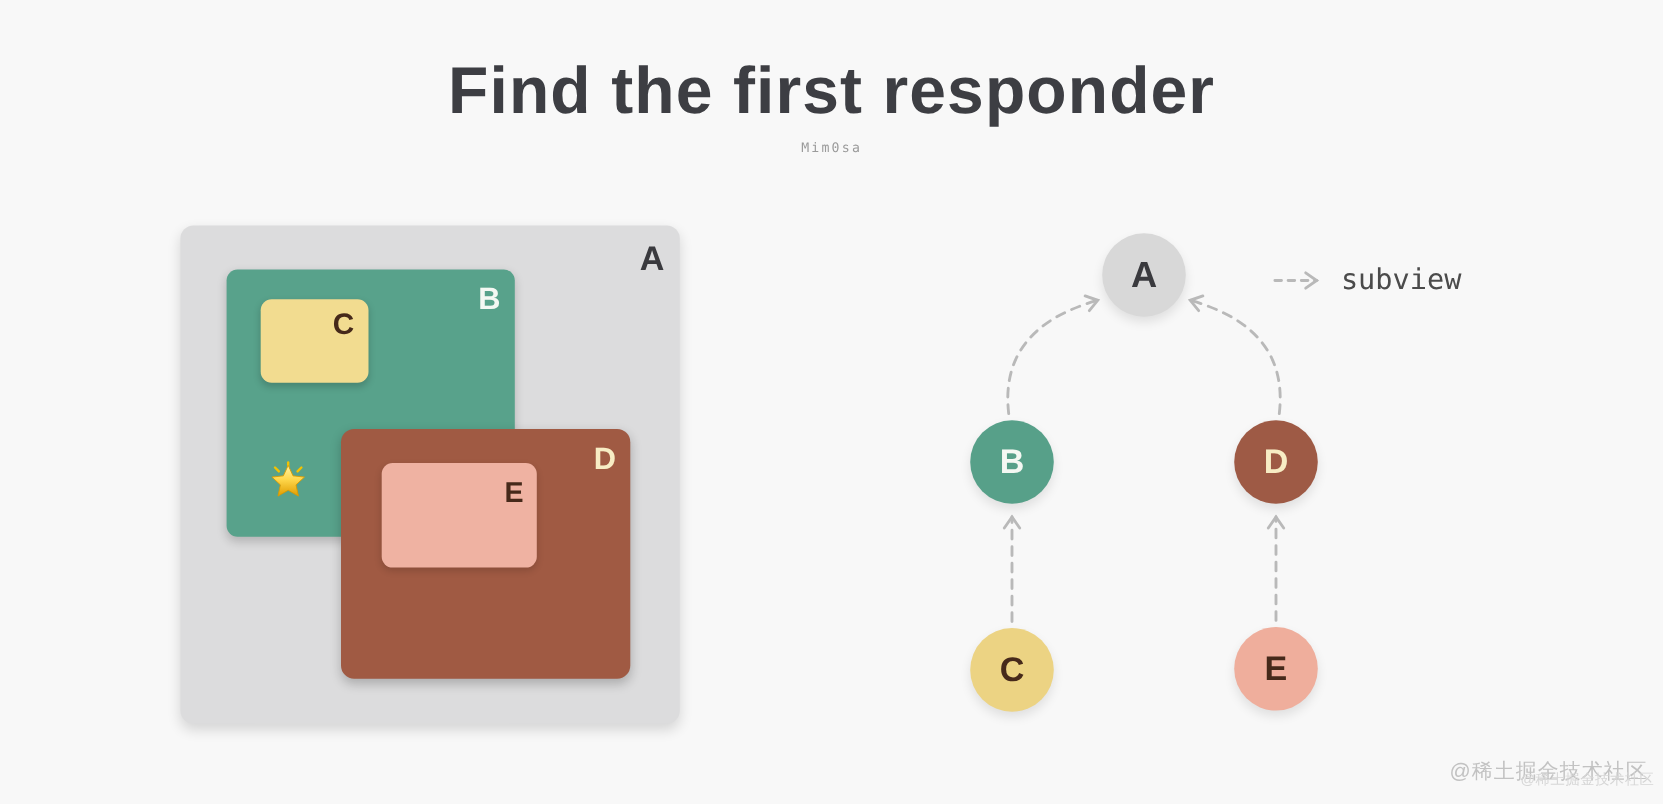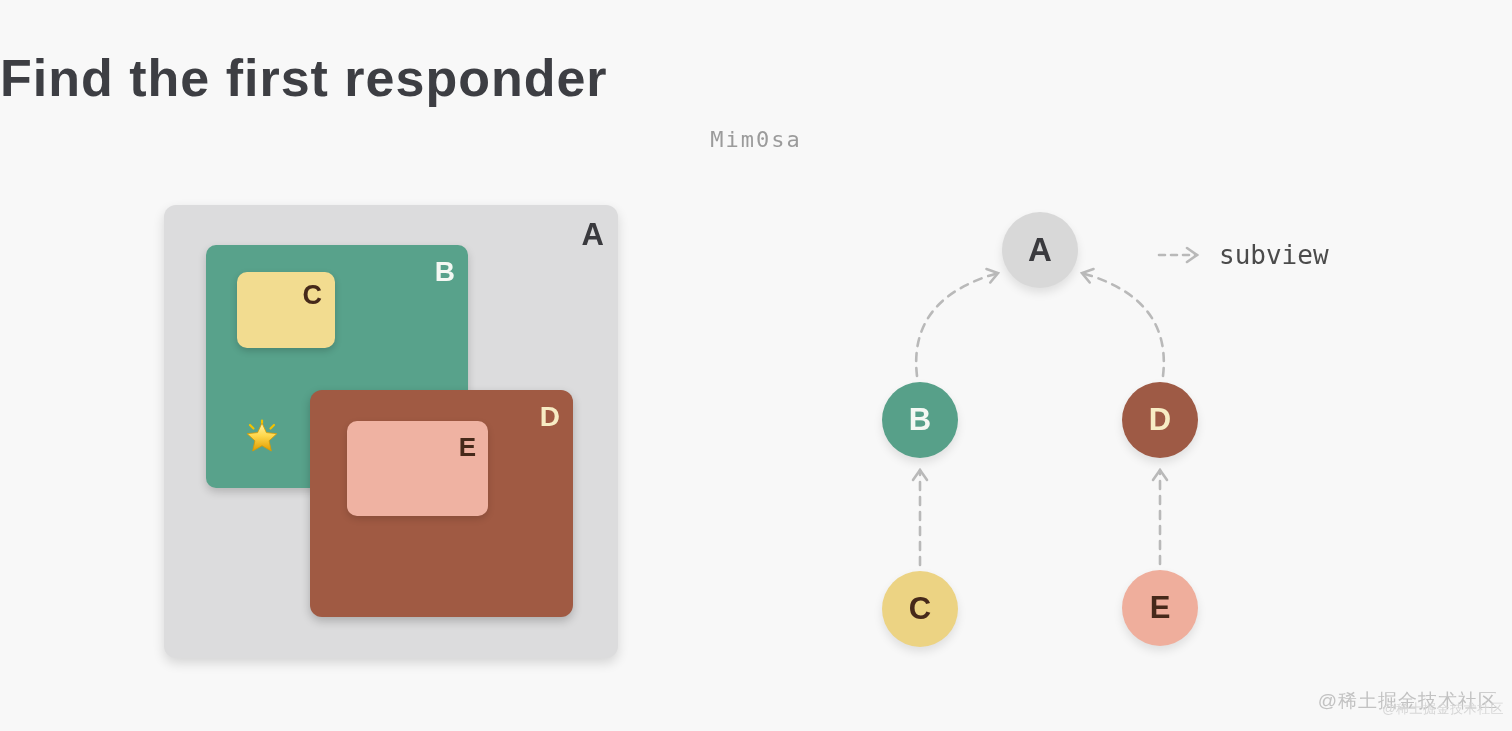--- a/index.html
+++ b/index.html
@@ -8,29 +8,29 @@
     background: #f8f8f8;
     font-family: "Liberation Sans", sans-serif;
     overflow: hidden;
     position: relative;
   }
   .stage { position: absolute; inset: 0; width: 1512px; height: 731px; }
 
   
   .page-title {
     position: absolute; top: 48px; left: 0; width: 100%;
-    text-align: left;
-    font-size: 52px; font-weight: 600; color: #3d3e43;
+    text-align: center;
+    font-size: 60px; font-weight: 600; color: #3d3e43;
     letter-spacing: 1px;
   }
   .page-subtitle {
     position: absolute; top: 127px; left: 0; width: 100%;
     text-align: center;
     font-family: "DejaVu Sans Mono", "Liberation Mono", monospace;
-    font-size: 22px; color: #9b9b9b; letter-spacing: 2px;
+    font-size: 12px; color: #9b9b9b; letter-spacing: 2px;
   }
 
   
   .view { position: absolute; }
   .view-a {
     left: 164px; top: 205px; width: 454px; height: 453px;
     background: #dcdcdd; border-radius: 12px;
     box-shadow: 0 5px 12px rgba(0,0,0,0.14);
   }
   .view-b {

